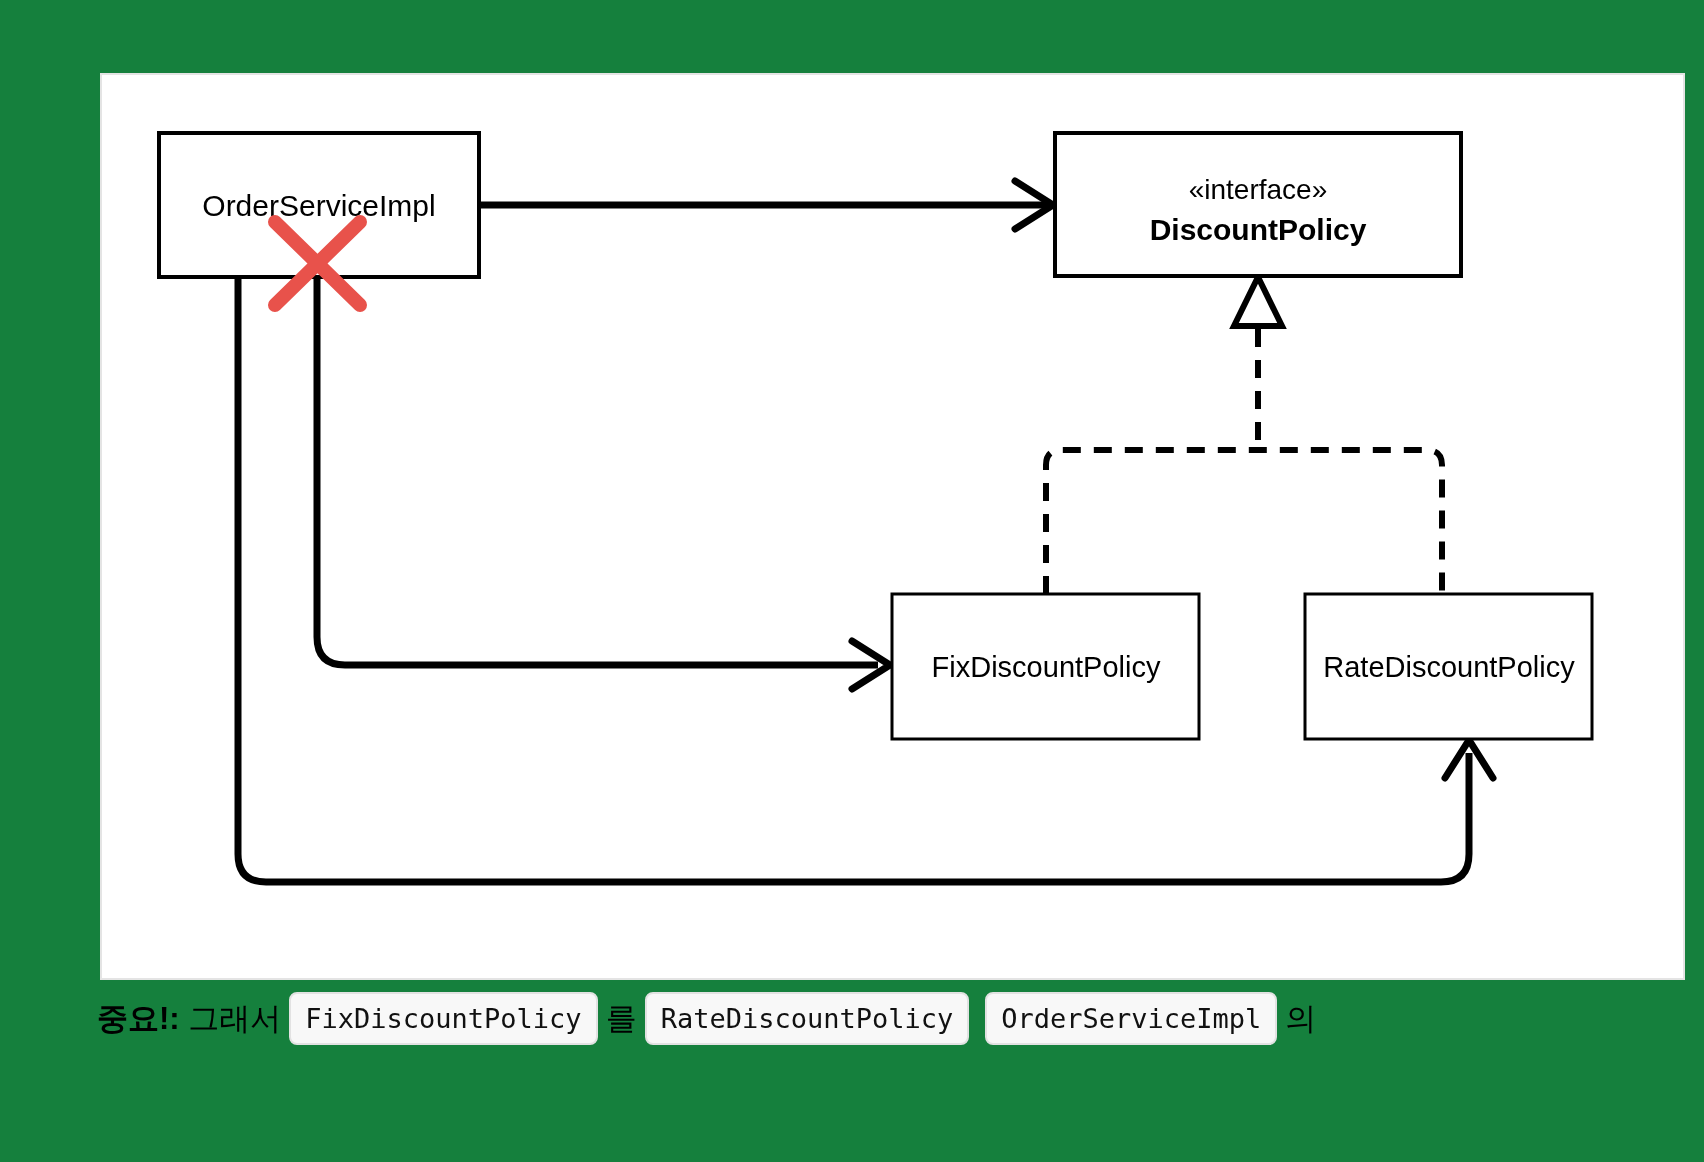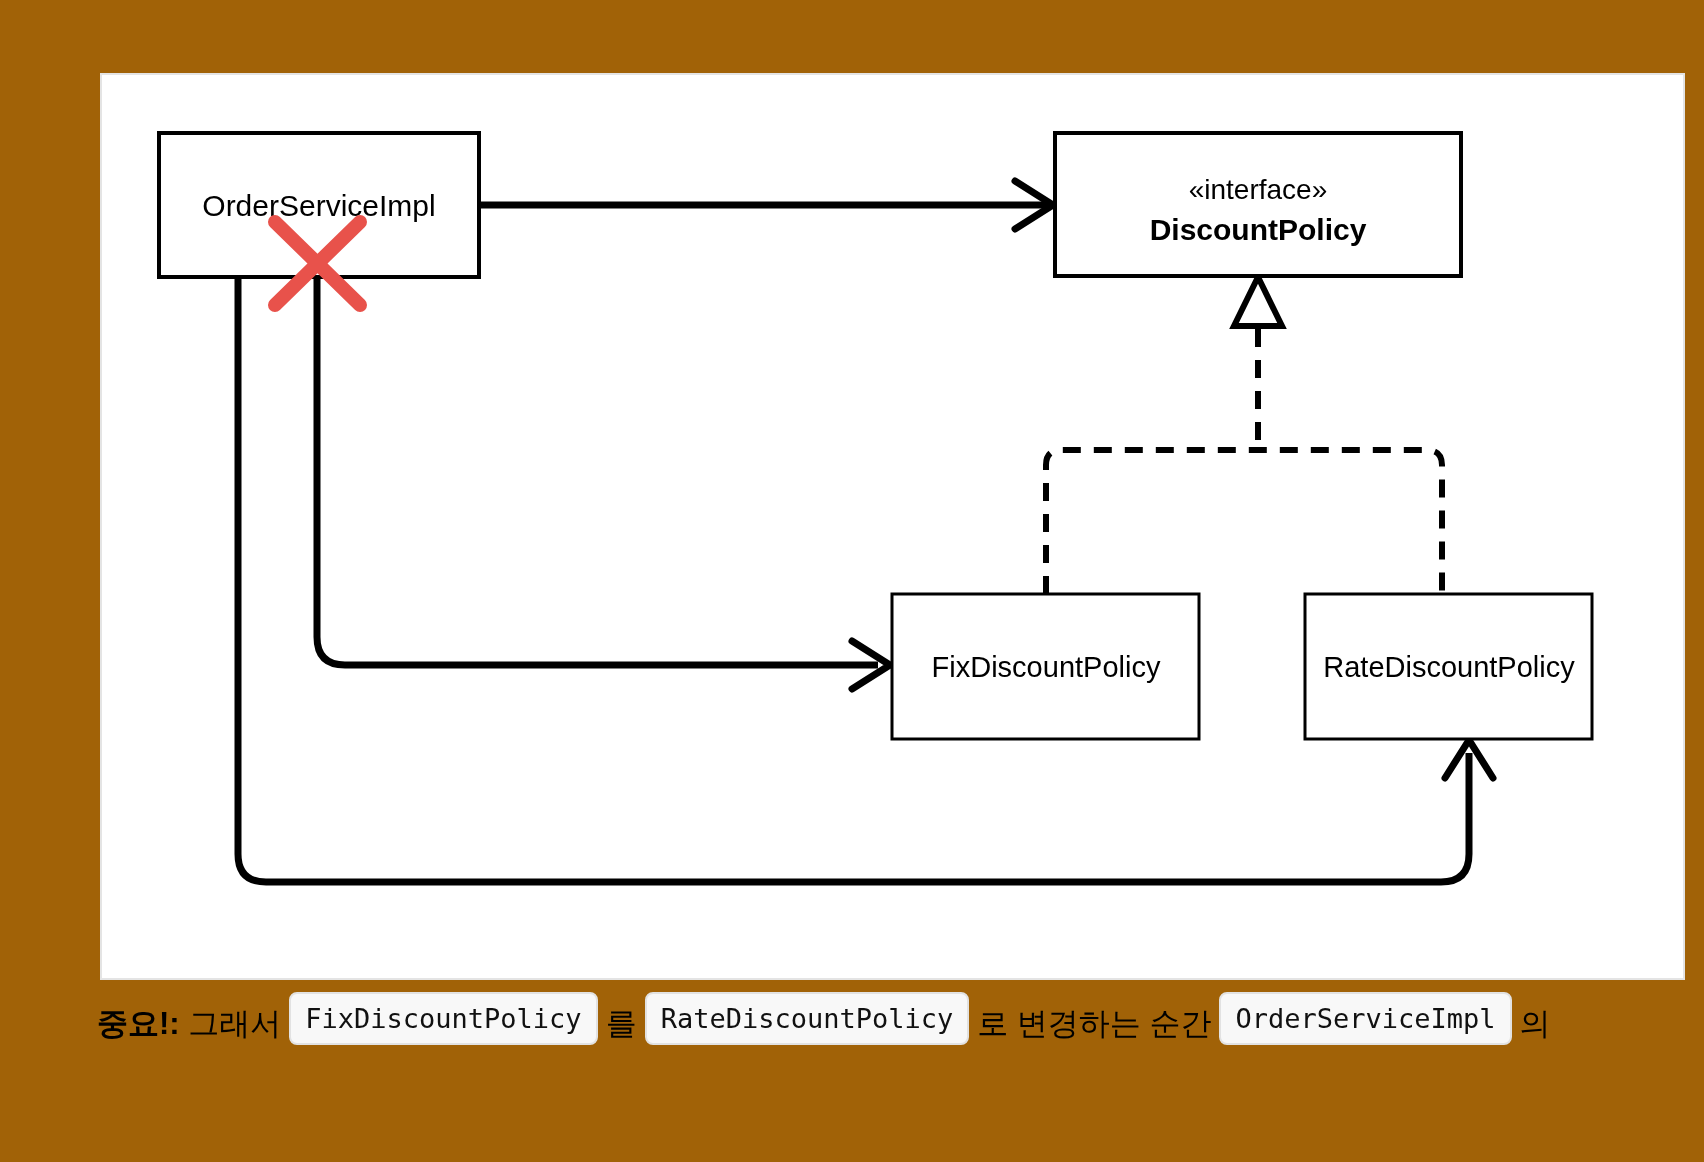--- a/index.html
+++ b/index.html
@@ -5,21 +5,21 @@
   html, body {
     margin: 0;
     padding: 0;
     background: #ffffff;
     font-family: "Liberation Sans", "DejaVu Sans", sans-serif;
   }
   .page {
     position: relative;
     width: 1704px;
     height: 1162px;
-    background: #a16207;
+    background: #15803d;
     overflow: hidden;
   }
   .diagram-frame {
     position: absolute;
     left: 100px;
     top: 73px;
     width: 1585px;
     height: 907px;
     box-sizing: border-box;
     border: 2px solid #e4e4e4;
@@ -43,21 +43,21 @@
     width: 1560px;
     font-size: 31px;
     color: #000000;
   }
   .caption-line {
     display: flex;
     align-items: center;
     flex-wrap: nowrap;
     white-space: pre;
   }
-  .caption-line-1 { margin-bottom: 16px; align-items: flex-end; }
+  .caption-line-1 { margin-bottom: 16px; }
   .caption b { font-weight: bold; }
   .code-chip {
     display: inline-block;
     font-family: "DejaVu Sans Mono", "Liberation Mono", monospace;
     font-size: 27px;
     background: #f8f8f8;
     border: 2px solid #e2e2e2;
     border-radius: 8px;
     padding: 9px 14px;
     margin: 0 8px;
@@ -106,17 +106,17 @@
 
       <g stroke="#e8524b" stroke-width="14" stroke-linecap="round">
         <line x1="173" y1="147" x2="258" y2="230"></line>
         <line x1="258" y1="147" x2="173" y2="230"></line>
       </g>
     </svg>
   </div>
 
   <div class="caption">
     <div class="caption-line caption-line-1">
-      <b>중요!:</b><span> 그래서</span><span class="code-chip">FixDiscountPolicy</span><span>를</span><span class="code-chip">RateDiscountPolicy</span><span>로 변경하는 순간</span><span class="code-chip">OrderServiceImpl</span><span>의</span>
+      <b>중요!:</b><span> 그래서</span><span class="code-chip">FixDiscountPolicy</span><span>를</span><span class="code-chip">RateDiscountPolicy</span><span class="code-chip">OrderServiceImpl</span><span>의</span>
     </div>
   </div>
 
 </div>
 
 </body></html>

